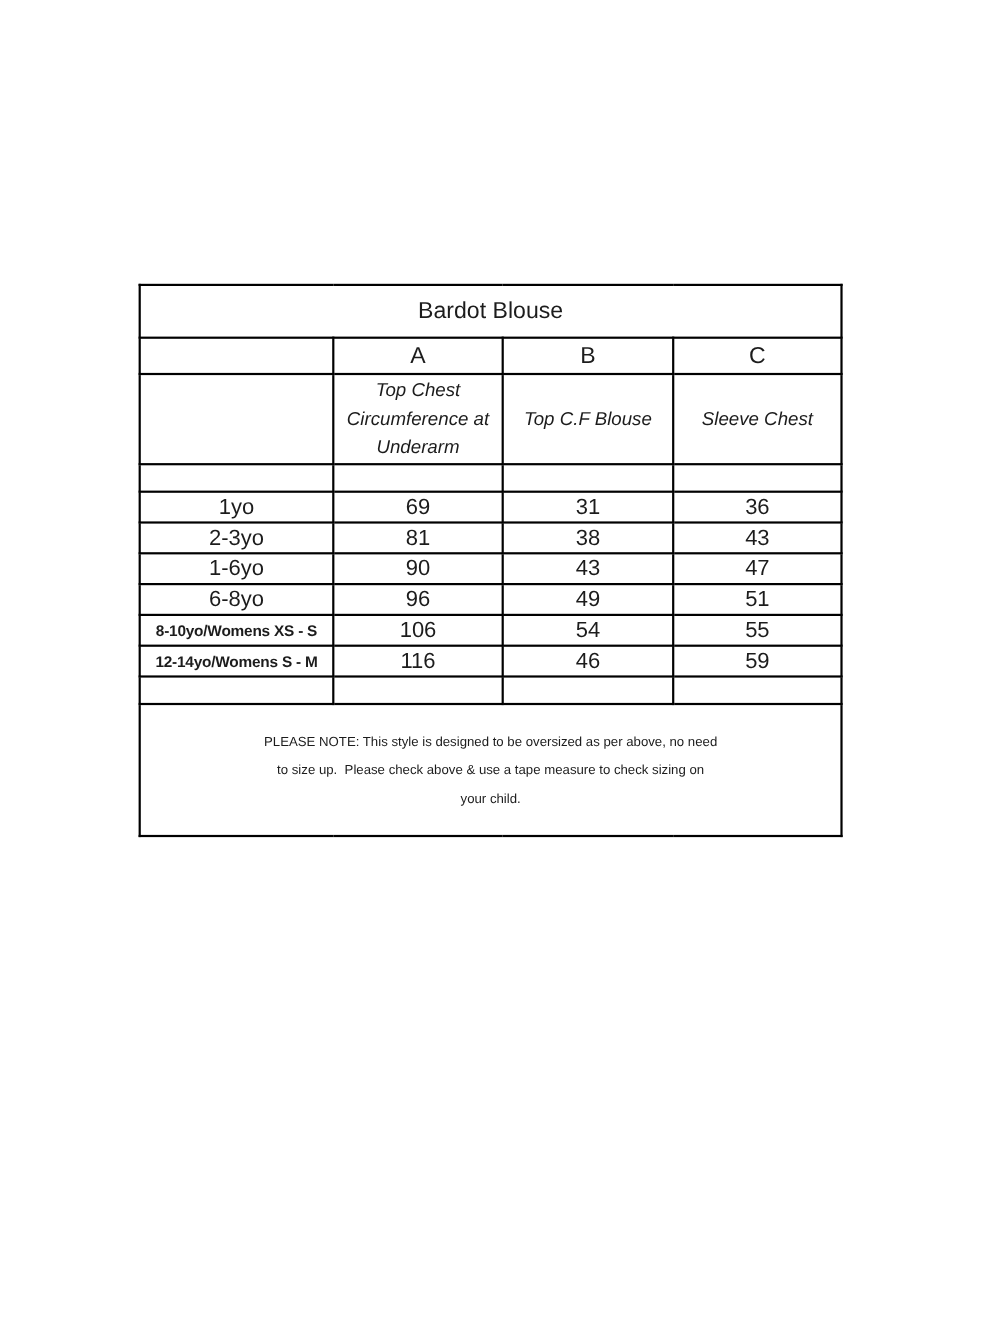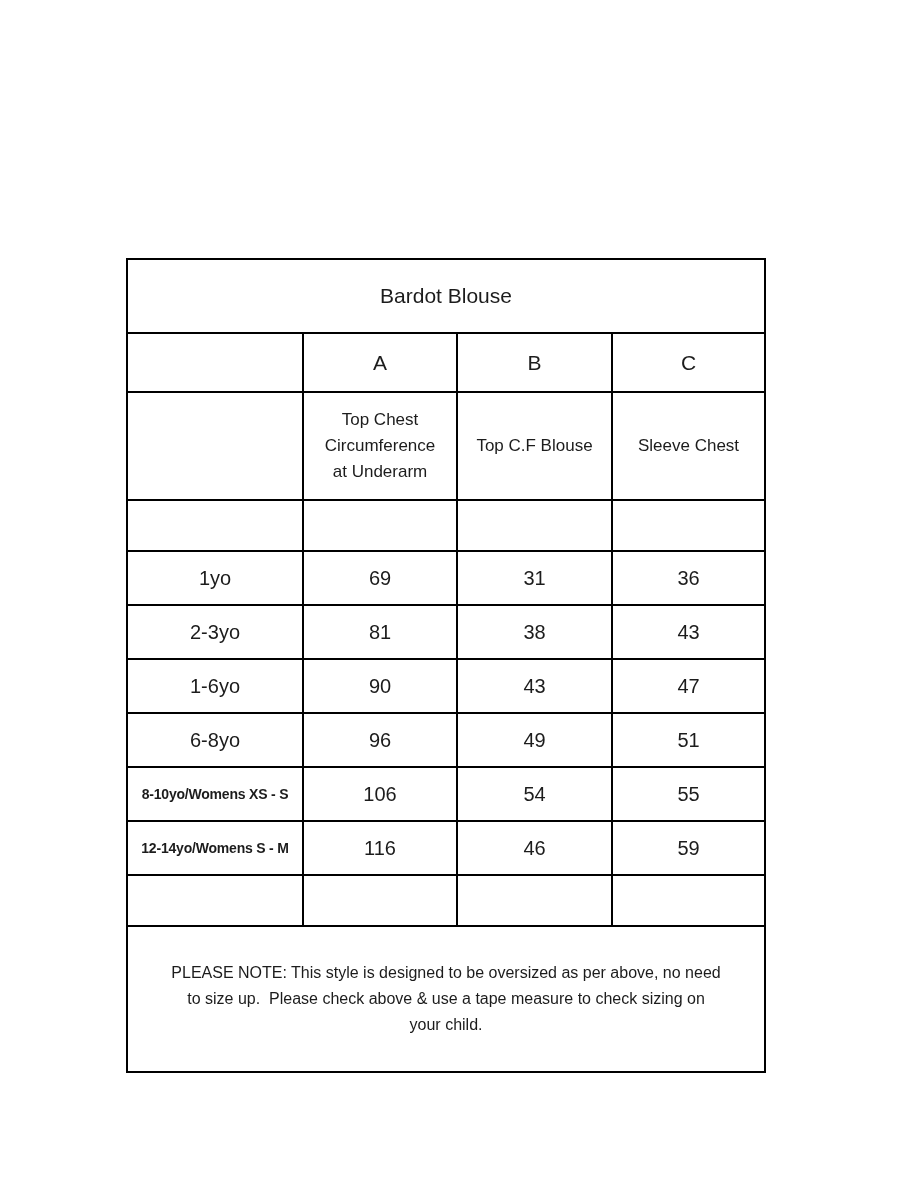--- a/index.html
+++ b/index.html
@@ -22,56 +22,57 @@
   }
   table.size-chart {
     border-collapse: collapse;
     table-layout: fixed;
     width: 638px;
   }
   table.size-chart td {
     border: 2px solid #000000;
     text-align: center;
     vertical-align: middle;
-    padding: 13px;
+    padding: 0;
     overflow: hidden;
   }
   .title-row td {
     height: 46px;
     font-size: 21px;
   }
   .key-row td {
     height: 31px;
     font-size: 21px;
   }
   .desc-row td {
     height: 80px;
     font-size: 17px;
     line-height: 26px;
     padding: 0 2px;
+    font-style: italic;
   }
   .spacer-row td {
     height: 23px;
   }
   .data-row td {
     height: 26px;
     font-size: 20px;
     border-radius: 10px;
   }
   .data-row td.small-label {
     font-size: 14px;
     font-weight: bold;
     letter-spacing: -0.2px;
   }
   .note-row td {
     height: 118px;
     text-align: left;
     vertical-align: top;
     padding: 20px 4px 0 5px;
-    font-size: 16px;
+    font-size: 12px;
     line-height: 26px;
   }
   .note-line {
     white-space: pre;
   }
 </style>
 </head>
 <body>
 
 <div class="sheet">

